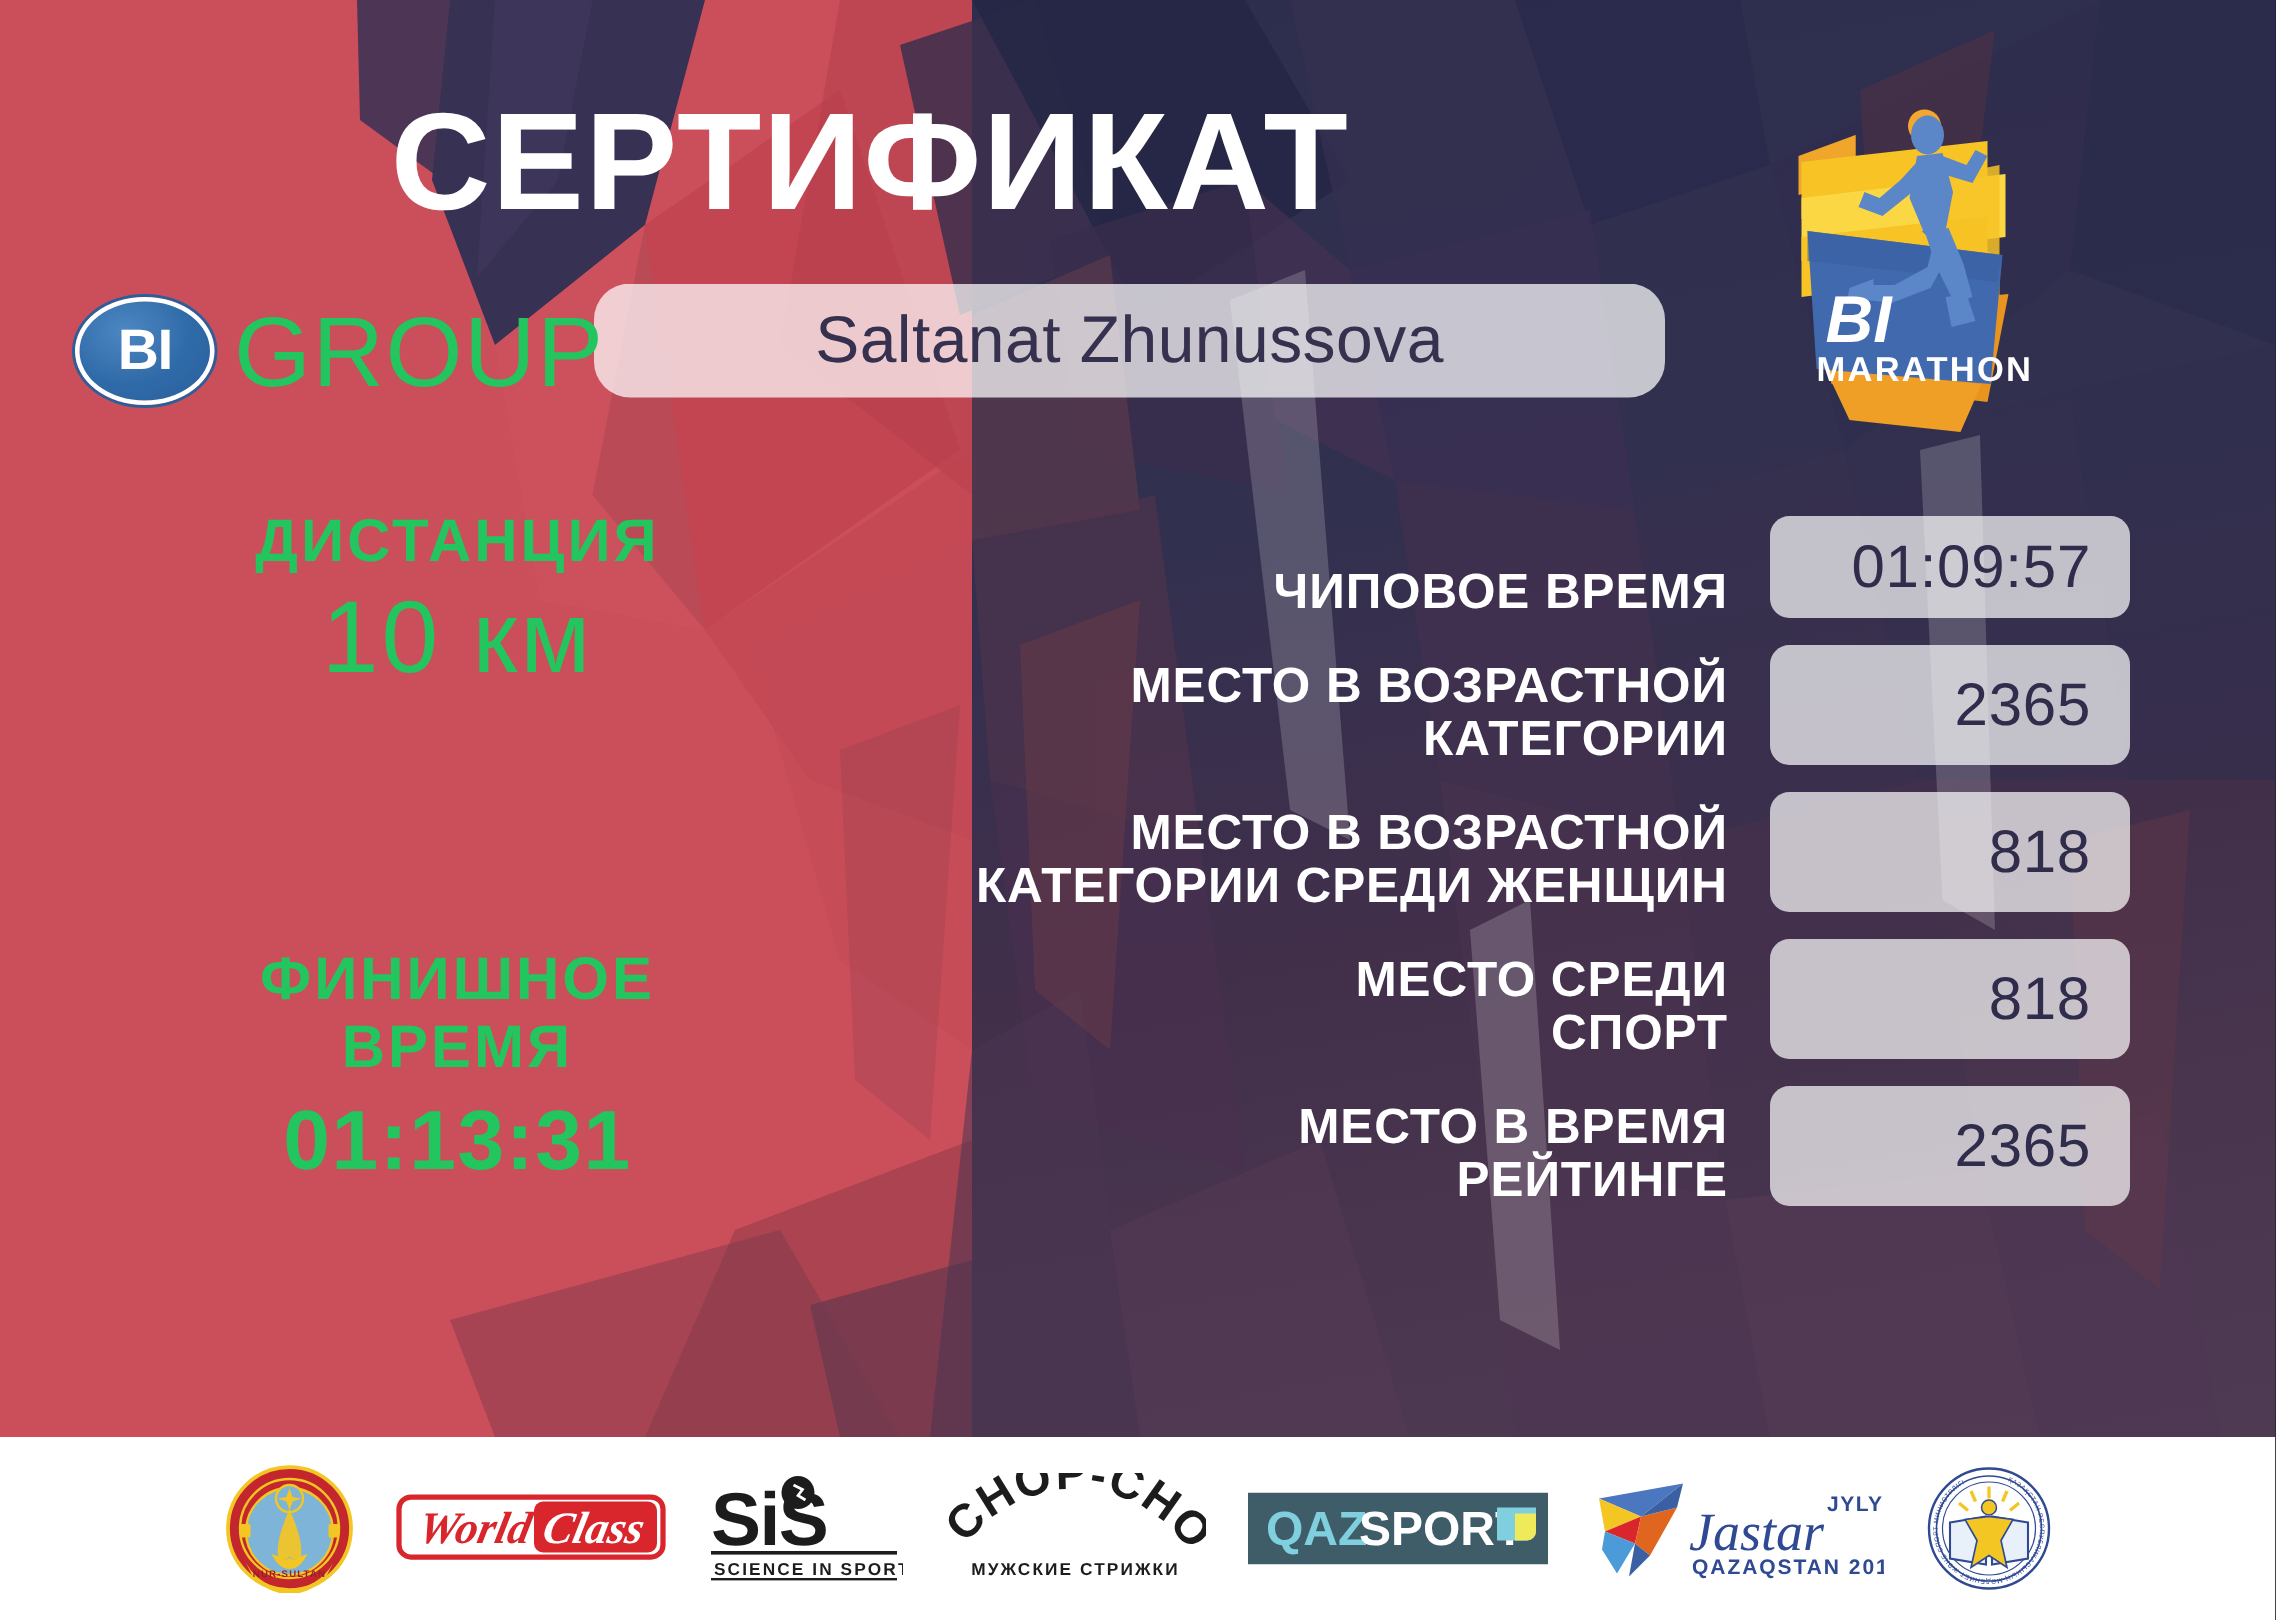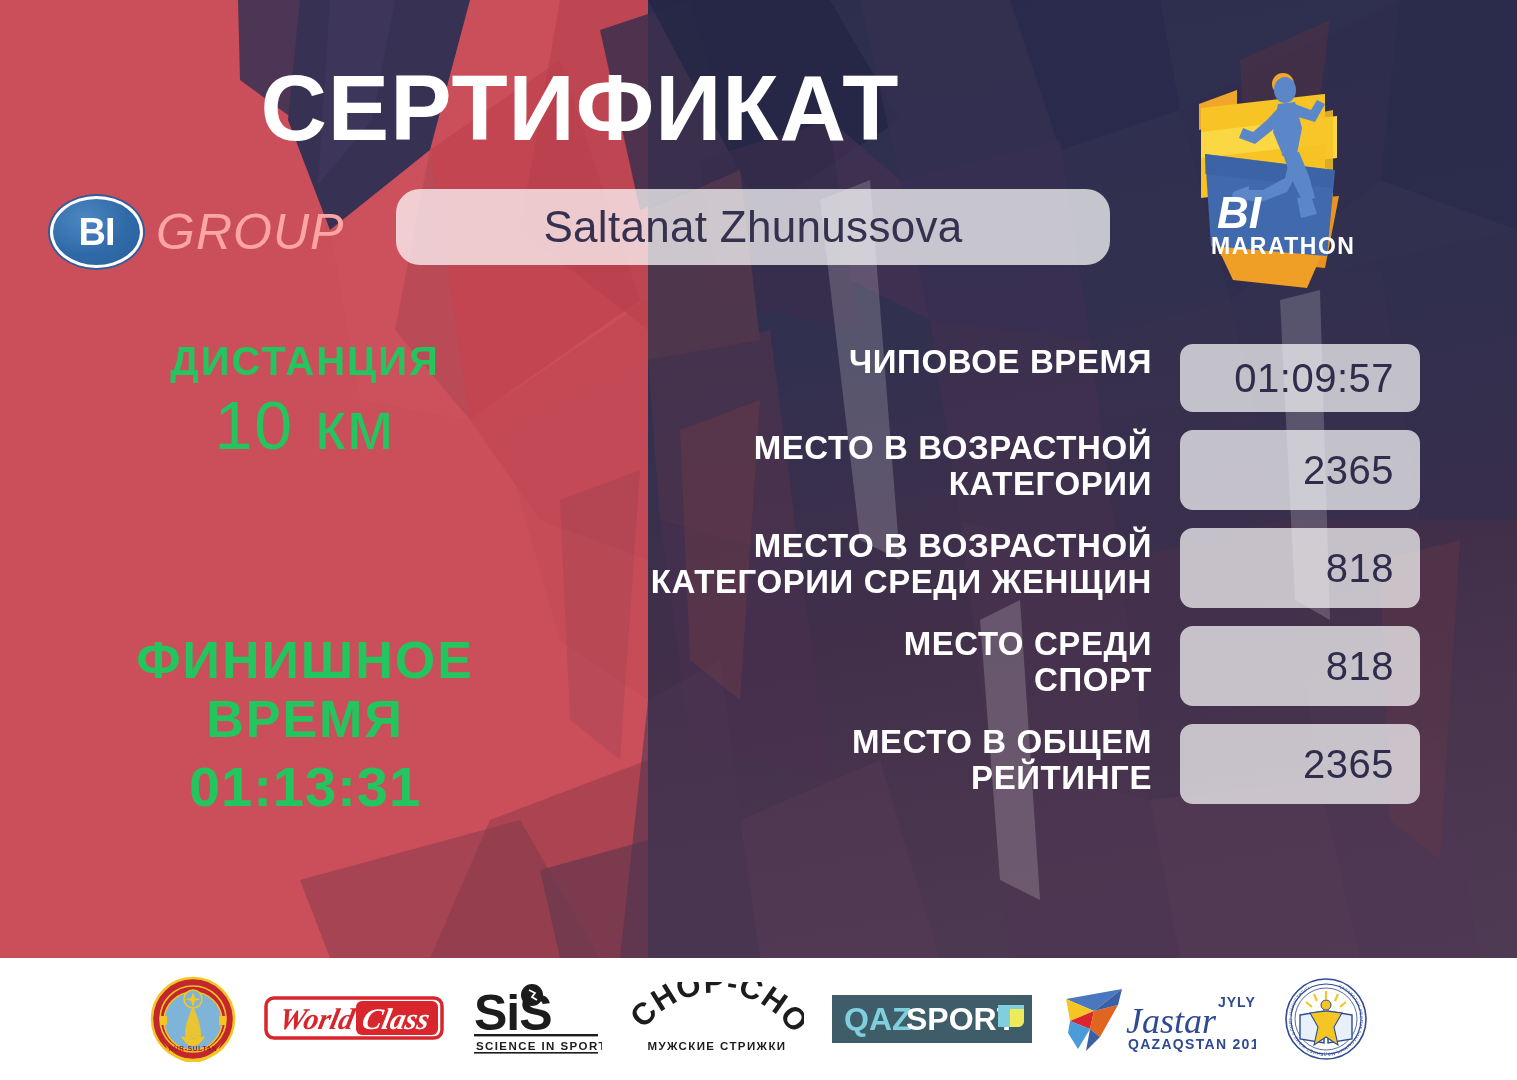--- a/index.html
+++ b/index.html
@@ -65,48 +65,48 @@
   .bigroup .oval {
     width:93px; height:72px; border-radius:50%;
     background:radial-gradient(ellipse at 35% 30%, #4d87c2 0%, #2f6aa8 55%, #2a5f9b 100%);
     border:3px solid #ffffff;
     box-shadow:0 0 0 2px #2a5f9b;
     display:flex; align-items:center; justify-content:center;
     color:#ffffff; font-size:38px; font-weight:bold; letter-spacing:-1px;
     font-family:"Liberation Sans", sans-serif;
   }
   .bigroup .word {
-    color:#fca5a5; font-size:50px; letter-spacing:1px;font-style:italic;
+    color:#22c55e; font-size:66px; letter-spacing:1px;
   }
 
   
   .bimarathon { position:absolute; left:1175px; top:58px; width:200px; height:248px; }
 
   
   .left-col { position:absolute; left:55px; top:340px; width:500px; text-align:center; color:#22c55e; }
   .lbl-dist {
     font-size:40px; font-weight:bold; letter-spacing:2px; line-height:1.05;
   }
   .val-dist {
     font-size:68px; font-weight:normal; letter-spacing:2px; margin-top:8px; line-height:1.05;
   }
   .lbl-finish {
-    font-size:52px; font-weight:bold; letter-spacing:2px; line-height:1.12;
+    font-size:40px; font-weight:bold; letter-spacing:2px; line-height:1.12;
     margin-top:170px;
   }
   .val-finish {
     font-size:56px; font-weight:bold; letter-spacing:1px; margin-top:10px; line-height:1.05;
   }
 
   
   .right-col {
     position:absolute; left:500px; top:344px; width:920px;
   }
   .stat-row {
-    display:flex; align-items:flex-start; justify-content:flex-end;
+    display:flex; align-items:flex-end; justify-content:flex-end;
     margin-bottom:18px;
   }
   .stat-label {
     flex:1 1 auto;
     text-align:right;
     color:#ffffff;
     font-size:33px; font-weight:bold; letter-spacing:0.6px;
     line-height:1.08;
     padding-right:28px;
     white-space:pre-line;
@@ -269,21 +269,21 @@
       <div class="stat-value">818</div>
     </div>
 
     <div class="stat-row two-line">
       <div class="stat-label">МЕСТО СРЕДИ
 СПОРТ</div>
       <div class="stat-value">818</div>
     </div>
 
     <div class="stat-row two-line">
-      <div class="stat-label">МЕСТО В ОБЩЕМ
+      <div class="stat-label">МЕСТО В ВРЕМЯ
 РЕЙТИНГЕ</div>
       <div class="stat-value">2365</div>
     </div>
 
   </div>
 
   <div class="sponsor-band">
 
     <div class="sponsor">
       <svg width="86" height="86" viewBox="0 0 86 86">

